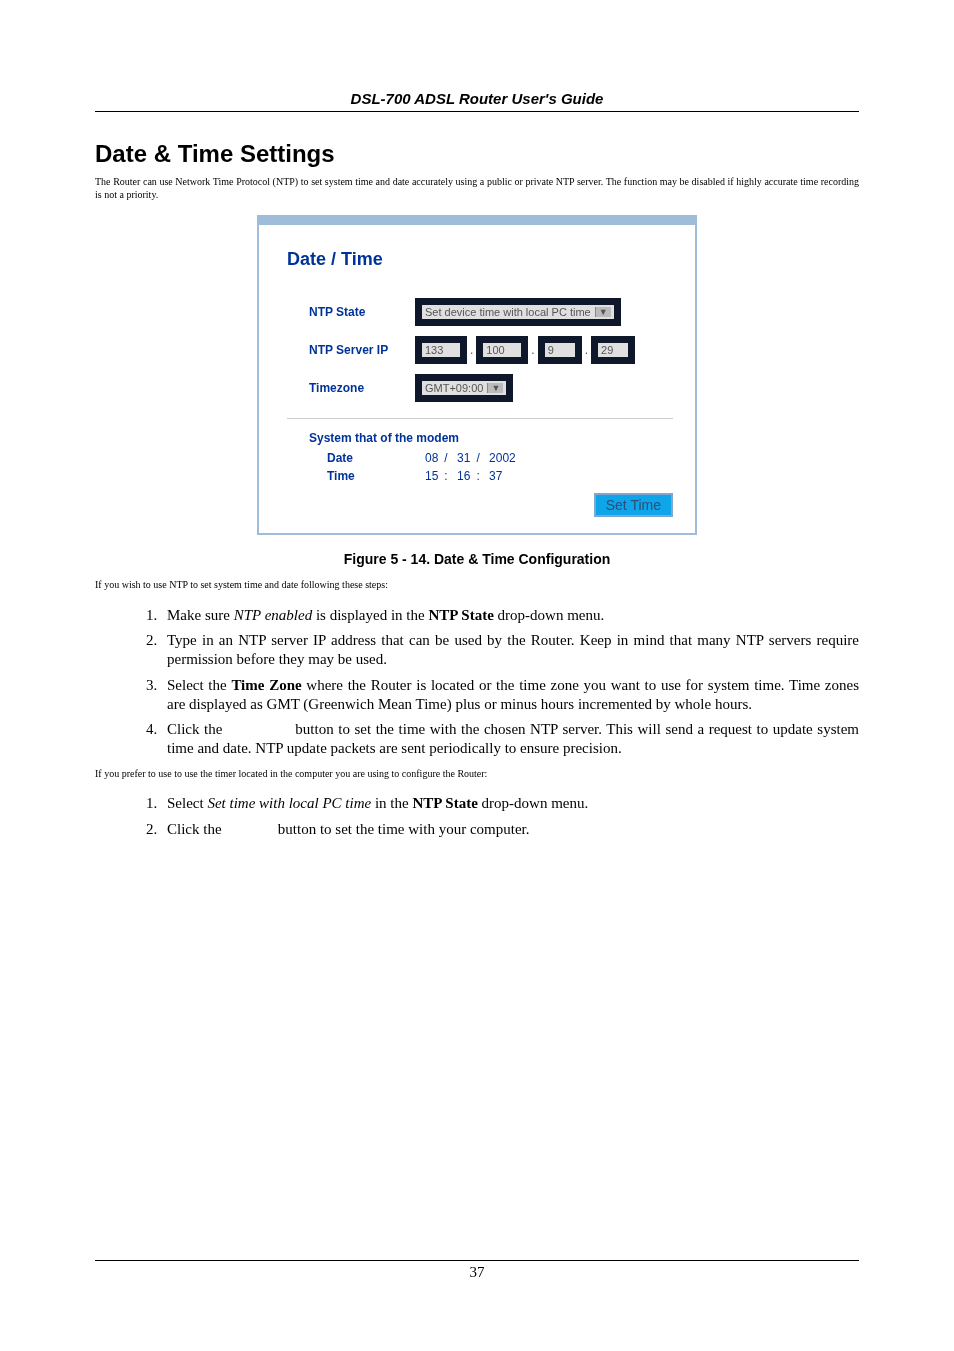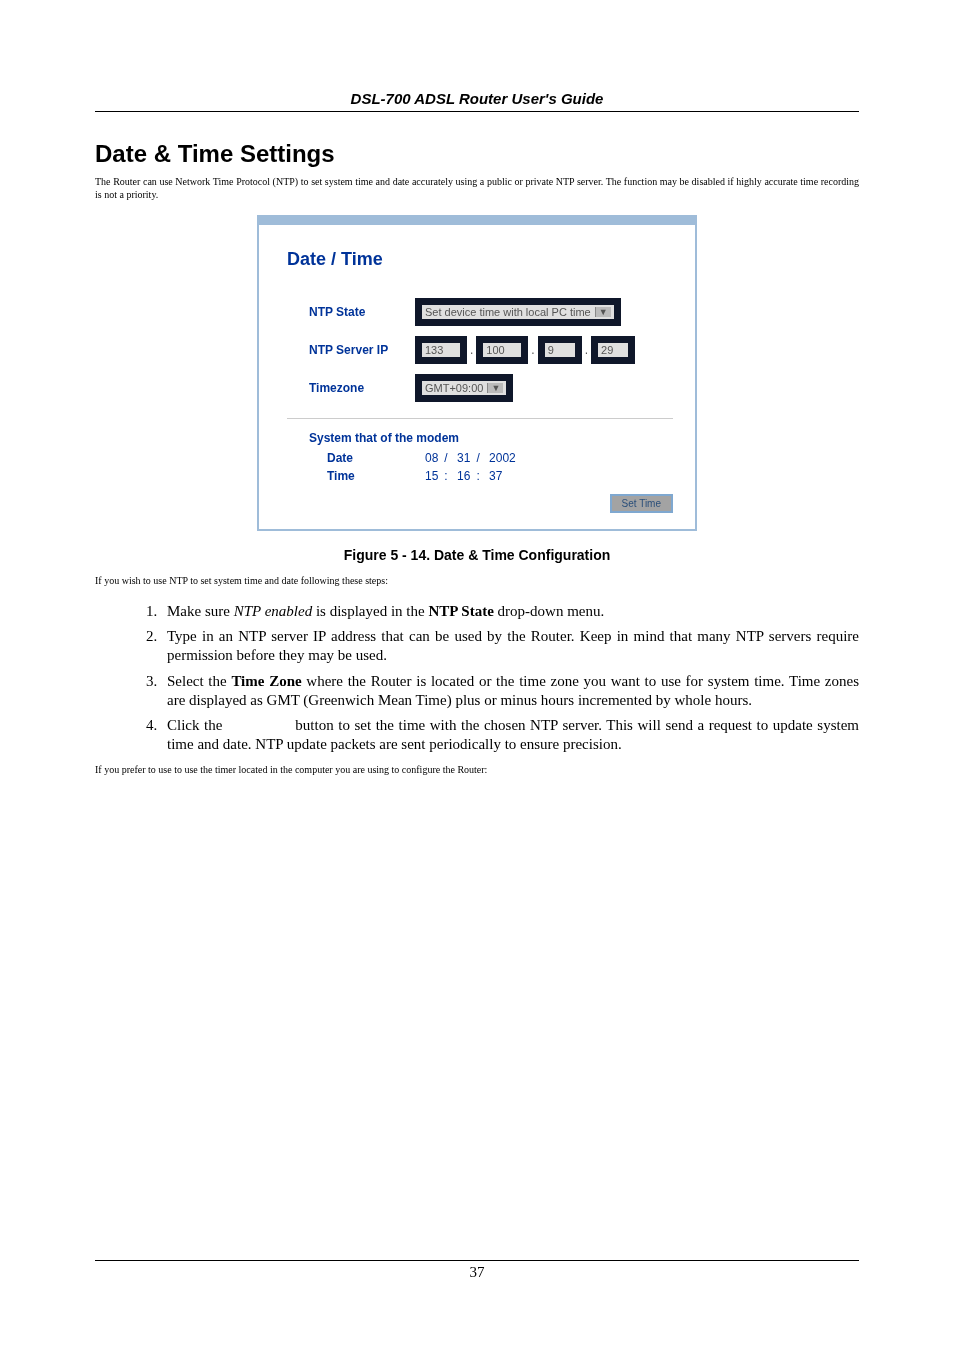--- a/index.html
+++ b/index.html
@@ -109,23 +109,23 @@
     font-size:12px;
     padding-left:40px;
     margin-bottom:4px;
     color:#003399;
   }
   .dt-label{ font-weight:bold; width:98px;}
   .dt-vals span{margin-right:6px;}
   .btn-row{text-align:right;margin-top:10px;}
   .set-time-btn{
     border:2px solid #7fa8d0;
-    background:#a3a3a3;
+    background:#0ea5e9;
     color:#2b4f7a;
-    font-size:10px;
+    font-size:14px;
     padding:2px 10px;
   }
   .figure-caption{
     font-family: Arial, Helvetica, sans-serif;
     font-weight:bold;
     font-size:14px;
     margin:16px 0 12px 0;
     text-align:center;
   }
   ol.steps{
@@ -226,18 +226,22 @@
 
   <ol class="steps">
     <li>Make sure <i>NTP enabled</i> is displayed in the <b>NTP State</b> drop-down menu.</li>
     <li>Type in an NTP server IP address that can be used by the Router. Keep in mind that many NTP servers require permission before they may be used.</li>
     <li>Select the <b>Time Zone</b> where the Router is located or the time zone you want to use for system time. Time zones are displayed as GMT (Greenwich Mean Time) plus or minus hours incremented by whole hours.</li>
     <li>Click the &nbsp;&nbsp;&nbsp;&nbsp;&nbsp;&nbsp;&nbsp;&nbsp;&nbsp;&nbsp;&nbsp;&nbsp;&nbsp;&nbsp; button to set the time with the chosen NTP server. This will send a request to update system time and date. NTP update packets are sent periodically to ensure precision.</li>
   </ol>
 
   <p class="body-text">If you prefer to use to use the timer located in the computer you are using to configure the Router:</p>
 
+  <ol class="steps">
+    <li>Select <i>Set time with local PC time</i> in the <b>NTP State</b> drop-down menu.</li>
+    <li>Click the &nbsp;&nbsp;&nbsp;&nbsp;&nbsp;&nbsp;&nbsp;&nbsp;&nbsp;&nbsp;&nbsp;&nbsp;&nbsp; button to set the time with your computer.</li>
+  </ol>
 
   <div class="footer">
     <span>37</span>
   </div>
 
 </div>
 
 </body></html>

